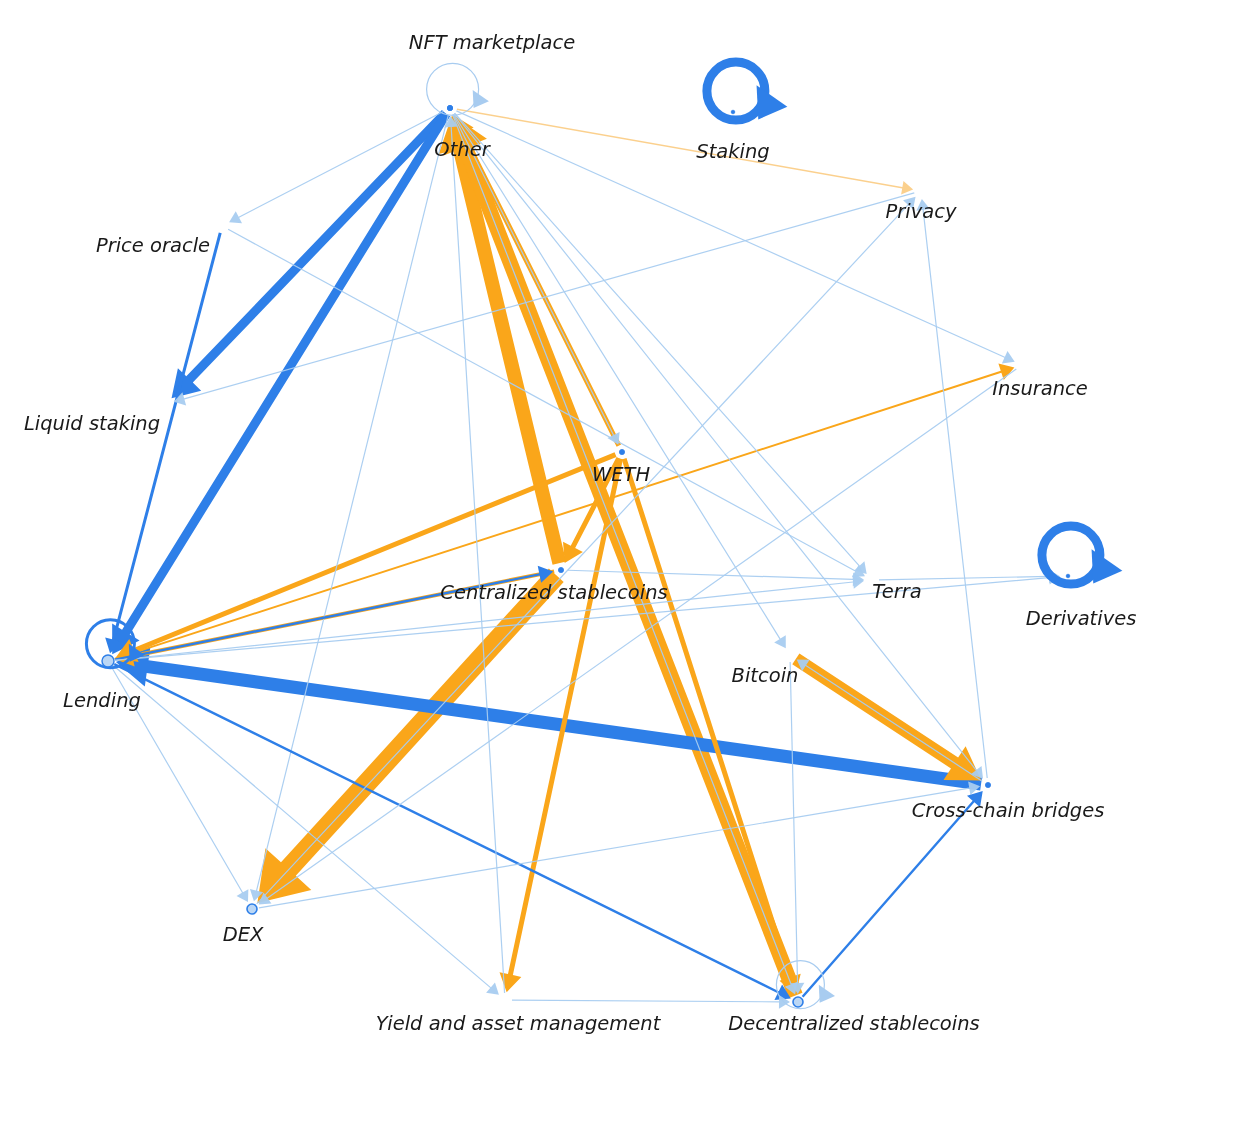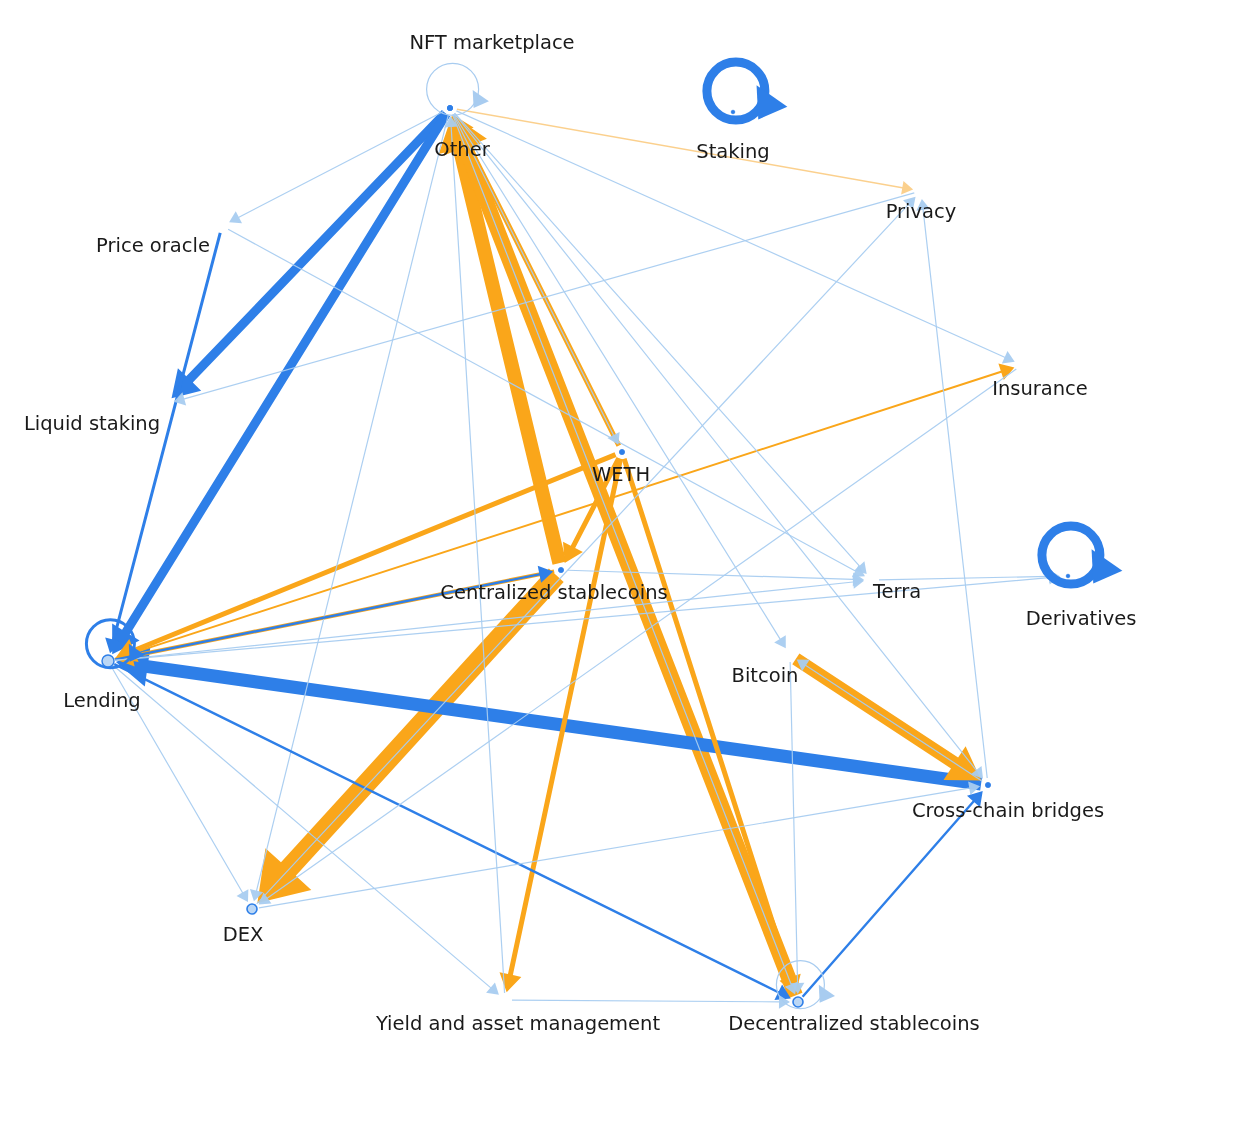--- a/index.html
+++ b/index.html
@@ -9,20 +9,21 @@
   }
   body {
     font-family: "DejaVu Sans", sans-serif;
   }
   #graph-canvas {
     position: relative;
     width: 1248px;
     height: 1134px;
     background: #ffffff;
     overflow: hidden;
+    font-style: italic;
   }
   #graph-svg {
     position: absolute;
     top: 0;
     left: 0;
     width: 1248px;
     height: 1134px;
   }
   .node-label {
     font-family: "DejaVu Sans", sans-serif;

